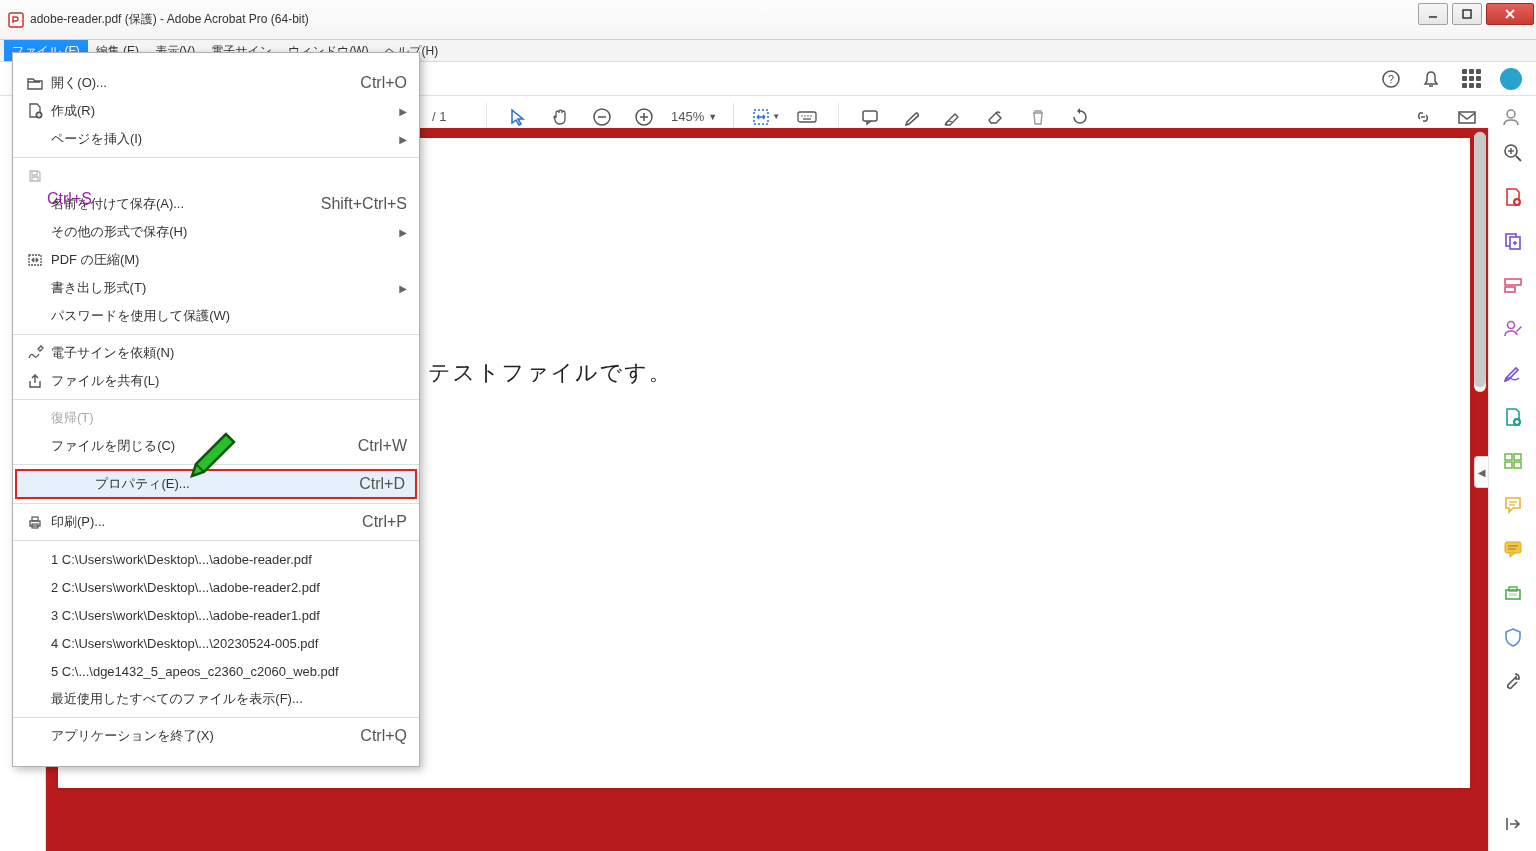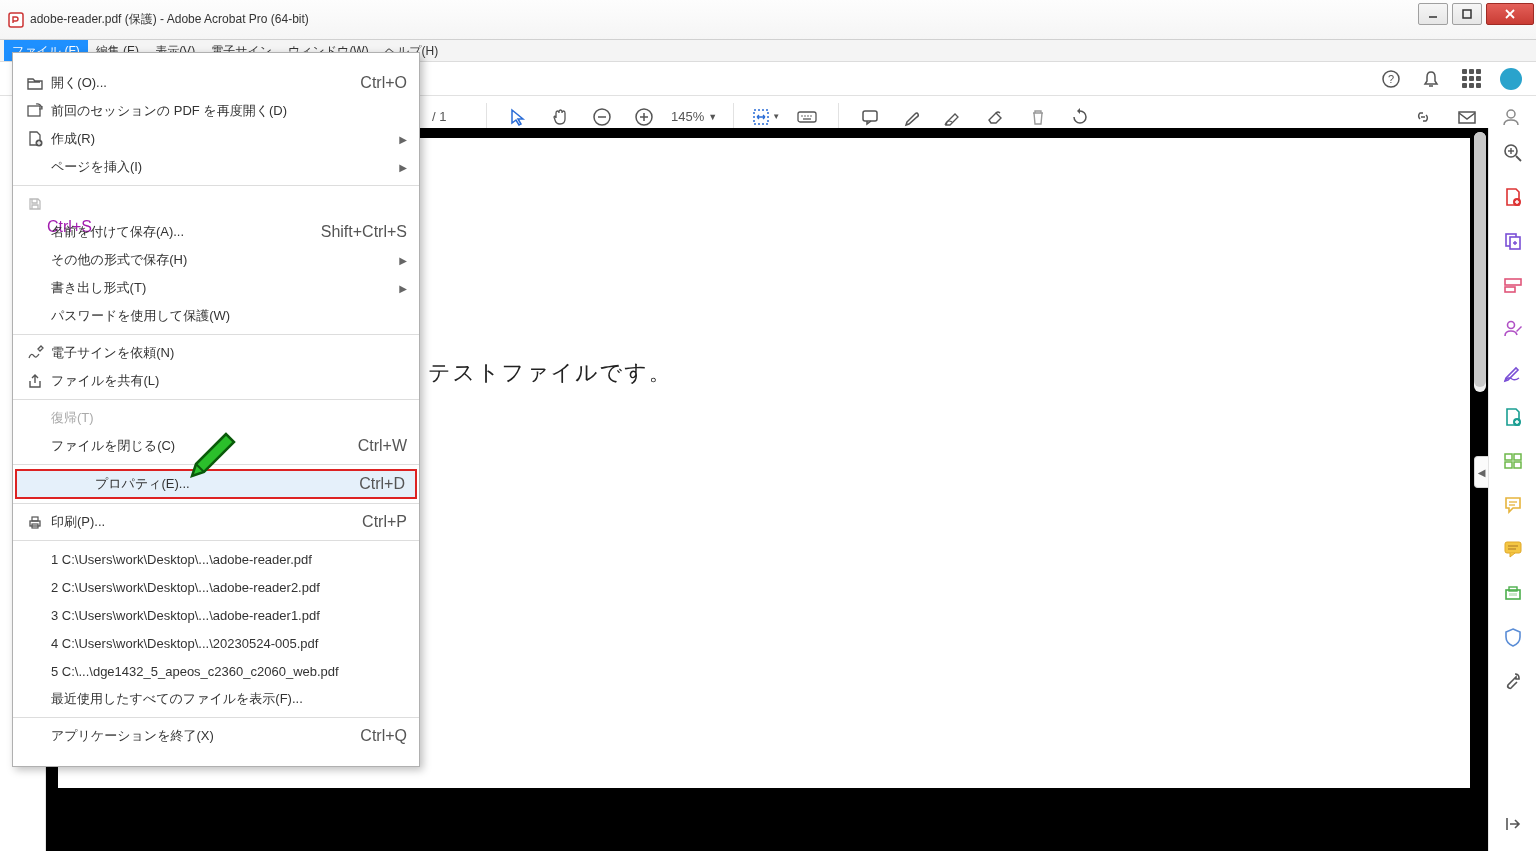--- a/index.html
+++ b/index.html
@@ -47,21 +47,21 @@
 .dd-item.highlight { background:#e5f0fa; border:2px solid #d22; height:30px; margin:0 2px; padding:0 10px 0 8px;gap:42px; }
 
 
 .right-sidebar { position:absolute; top:128px; right:0; width:48px; bottom:0; background:#fff; border-left:1px solid #e4e4e4; display:flex; flex-direction:column; align-items:center; padding-top:12px; gap:18px; }
 .side-icon { width:26px; height:26px; display:flex; align-items:center; justify-content:center; cursor:pointer; }
 
 
 .expand-handle { position:absolute; right:48px; top:456px; width:14px; height:32px; background:#fbfbfb; border:1px solid #d6d6d6; border-right:none; border-radius:4px 0 0 4px; display:flex; align-items:center; justify-content:center; color:#666; font-size:10px; cursor:pointer; }
 
 
-.doc-area { position:absolute; top:128px; left:46px; right:48px; bottom:0; background:#000000; overflow:hidden; }
+.doc-area { position:absolute; top:128px; left:46px; right:48px; bottom:0; background:#b91c1c; overflow:hidden; }
 .page { background:#fff; margin: 10px 18px 10px 12px; min-height: 650px; box-shadow:0 1px 4px rgba(0,0,0,0.15); padding: 220px 0 0 370px; font-size:22px; font-family: "MS Mincho","Yu Mincho", serif; color:#222; letter-spacing:2px; }
 .left-gutter { position:absolute; top:128px; left:0; width:46px; bottom:0; background:#fff; border-right:1px solid #e4e4e4; }
 .scrollbar-track { position:absolute; right:50px; top:132px; width:12px; height:260px; background:#f0f0f0; border-radius:6px; }
 .scrollbar-thumb { width:12px; height:255px; background:#c9c9c9; border-radius:6px; }
 
 
 .arrow-annot { position:absolute; top:428px; left:184px; z-index:200; }
 
 svg { display:block; }
 </style>
@@ -356,29 +356,20 @@
       <span class="icon-slot">
         <svg width="18" height="16">
           <path d="M2 4 L7 4 L9 6 L16 6 L16 14 L2 14 Z M2 7 L14 7" fill="none" stroke="#555" stroke-width="1.4"></path>
         </svg>
       </span>
       <span class="label">開く(O)...</span>
       <span class="shortcut">Ctrl+O</span>
     </div>
     <div class="dd-item">
       <span class="icon-slot">
-        <svg width="18" height="16">
-          <rect x="2" y="3" width="12" height="10" fill="none" stroke="#555" stroke-width="1.3"></rect>
-          <path d="M10 1 A5 5 0 0 1 16 6 M16 3 L16 6 L13 6" fill="none" stroke="#555" stroke-width="1.2"></path>
-        </svg>
-      </span>
-      <span class="label">前回のセッションの PDF を再度開く(D)</span>
-    </div>
-    <div class="dd-item">
-      <span class="icon-slot">
         <svg width="18" height="18">
           <path d="M4 2 L11 2 L14 5 L14 15 L4 15 Z" fill="none" stroke="#555" stroke-width="1.3"></path>
           <circle cx="13" cy="13" r="3.5" fill="#555"></circle>
           <line x1="11" y1="13" x2="15" y2="13" stroke="#fff" stroke-width="1.2"></line>
           <line x1="13" y1="11" x2="13" y2="15" stroke="#fff" stroke-width="1.2"></line>
         </svg>
       </span>
       <span class="label">作成(R)</span>
       <span class="submenu-arrow">▶</span>
     </div>
@@ -398,20 +389,29 @@
     </div>
     <div class="dd-item">
       <span class="icon-slot"></span>
       <span class="label">名前を付けて保存(A)...</span>
       <span class="shortcut">Shift+Ctrl+S</span>
     </div>
     <div class="dd-item">
       <span class="icon-slot"></span>
       <span class="label">その他の形式で保存(H)</span>
       <span class="submenu-arrow">▶</span>
+    </div>
+    <div class="dd-item">
+      <span class="icon-slot">
+        <svg width="18" height="16">
+          <rect x="3" y="3" width="12" height="10" fill="none" stroke="#555" stroke-width="1.3" stroke-dasharray="2 1"></rect>
+          <path d="M6 8 L12 8 M8 6 L6 8 L8 10 M10 6 L12 8 L10 10" fill="none" stroke="#555" stroke-width="1.2"></path>
+        </svg>
+      </span>
+      <span class="label">PDF の圧縮(M)</span>
     </div>
     <div class="dd-item">
       <span class="icon-slot"></span>
       <span class="label">書き出し形式(T)</span>
       <span class="submenu-arrow">▶</span>
     </div>
     <div class="dd-item">
       <span class="icon-slot"></span>
       <span class="label">パスワードを使用して保護(W)</span>
     </div>

